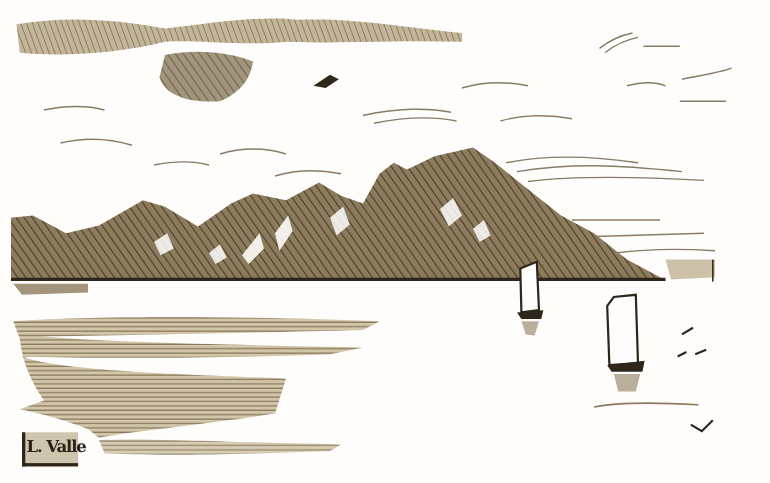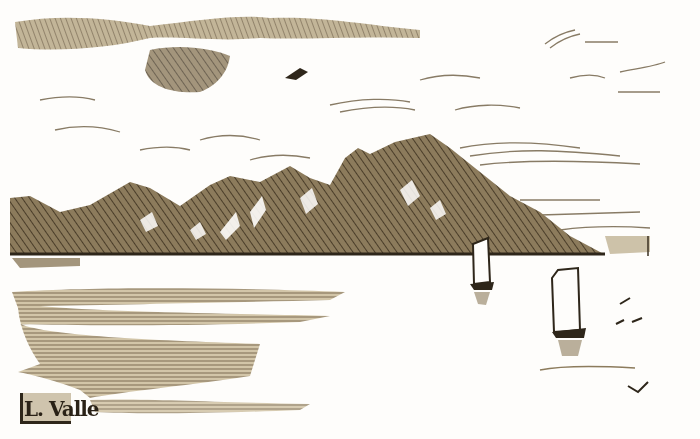--- a/index.html
+++ b/index.html
@@ -6,21 +6,21 @@
   body { width: 700px; height: 439px; overflow: hidden; font-family: "DejaVu Sans", sans-serif; }
   #art { position: relative; width: 700px; height: 439px; background: #fefdfb; }
   svg { position: absolute; left: 0; top: 0; }
   .signature-box {
     position: absolute; left: 20px; top: 393px; width: 48px; height: 28px;
     border-left: 3px solid #2e261a; border-bottom: 3px solid #2e261a;
     background: #cfc4ad;
   }
   .signature-text {
     position: absolute; left: 24px; top: 397px;
-    font-family: "DejaVu Serif", serif; font-weight: bold; font-size: 20px;
+    font-family: "DejaVu Serif", serif; font-weight: bold; font-size: 15px;
     color: #2a2217; letter-spacing: -1px;
   }
 </style>
 </head>
 <body>
 
 <div id="art">
   <svg width="700" height="439" viewBox="0 0 700 439">
     <defs>
       <pattern id="hatch" width="6" height="6" patternUnits="userSpaceOnUse" patternTransform="rotate(-35)">

